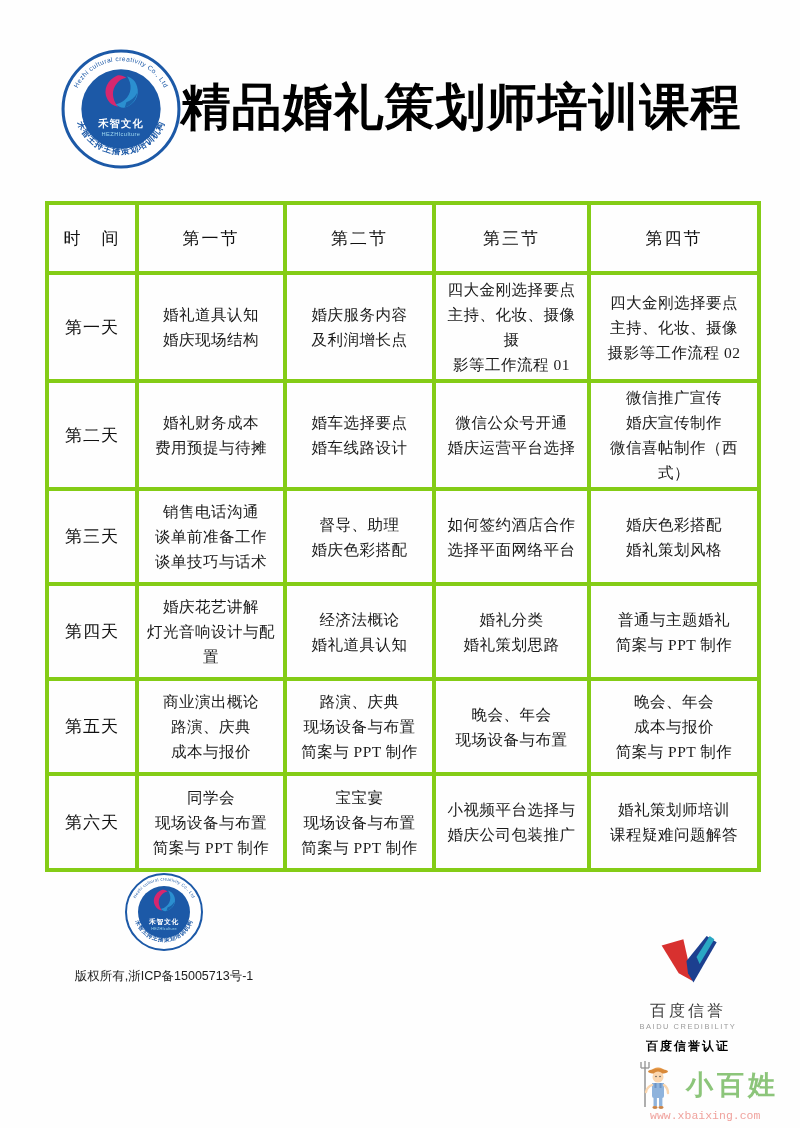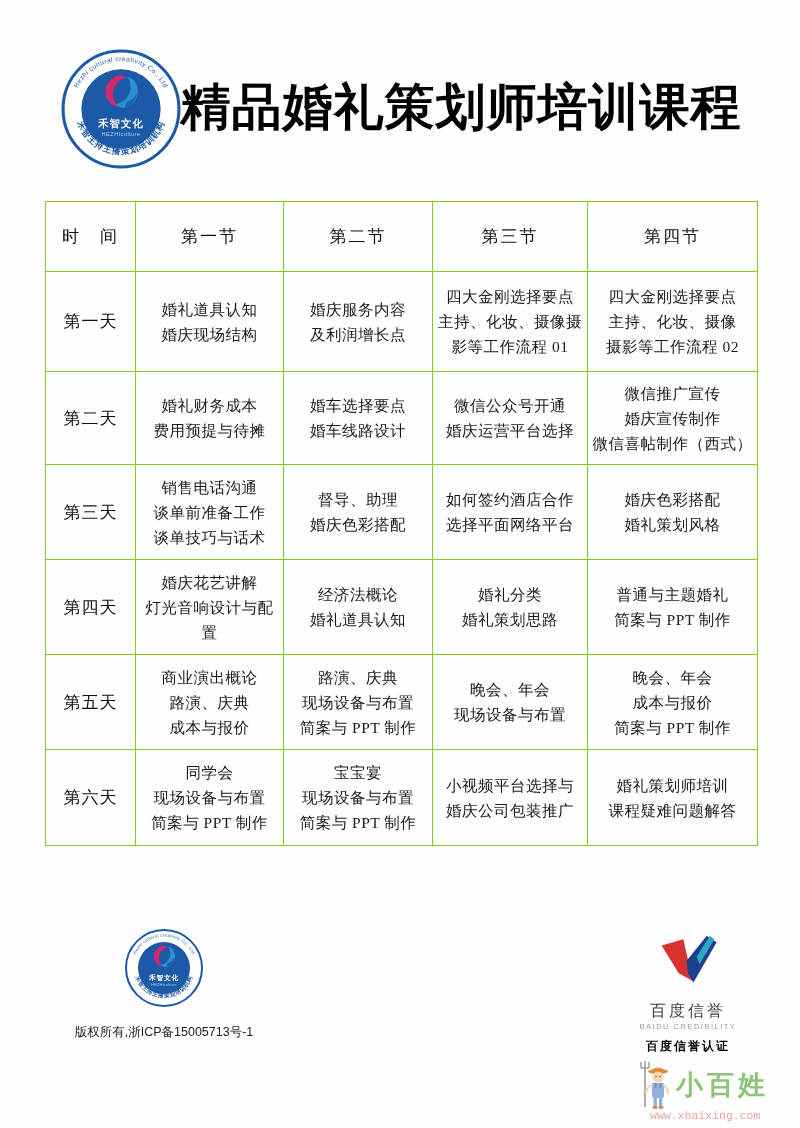--- a/index.html
+++ b/index.html
@@ -15,59 +15,59 @@
     font-size:50px; font-weight:bold; letter-spacing:1px; text-align:center;
     color:#000; white-space:nowrap;
   }
 
   
   table.course {
     position:absolute; left:45px; top:201px;
     border-collapse:collapse; table-layout:fixed;
   }
   table.course th, table.course td {
-    border:1px solid #84cc16; text-align:center; vertical-align:middle;
+    border:4px solid #84cc16; text-align:center; vertical-align:middle;
     white-space:pre-line; font-weight:normal; padding:2px 4px; box-sizing:border-box;
   }
   table.course thead th { font-size:17px; letter-spacing:2px; }
   td.day { font-size:17px; letter-spacing:1px; }
   td.course-cell { font-size:15.5px; line-height:25px; letter-spacing:0.5px; color:#1a1a1a; }
   tr.hr0 { height:70px; }
   tr.hr1 { height:100px; }
   tr.hr2 { height:93px; }
   tr.hr3 { height:95px; }
   tr.hr4 { height:95px; }
   tr.hr5 { height:95px; }
   tr.hr6 { height:96px; }
   col.c0 { width:90px; }  col.c1 { width:148px; } col.c2 { width:149px; }
   col.c3 { width:155px; } col.c4 { width:170px; }
 
   
-  .footer-left  { position:absolute; left:58px;  top:928px; width:212px; text-align:center; }
+  .footer-left  { position:absolute; left:58px;  top:872px; width:212px; text-align:center; }
   .footer-center{ position:absolute; left:322px; top:925px; width:216px; text-align:center; }
   .footer-right { position:absolute; left:600px; top:933px; width:176px; text-align:center; }
 
   .copyright-text {
     margin-top:12px; font-family:"Liberation Sans","DejaVu Sans",sans-serif;
     font-size:12.5px; color:#1c1c1c; white-space:nowrap;
   }
   .police-record-text {
     margin-top:14px; font-family:"Liberation Sans","DejaVu Sans",sans-serif;
     font-size:15.5px; font-weight:bold; color:#000; white-space:nowrap;
   }
   .baidu-cn  { margin-top:2px; font-family:"Liberation Sans",sans-serif; font-size:16px; color:#3d3d3d; letter-spacing:3px; }
   .baidu-en  { font-family:"Liberation Sans",sans-serif; font-size:7.5px; color:#9b9b9b; letter-spacing:1.5px; }
   .baidu-cert{ margin-top:7px; font-family:"Liberation Sans",sans-serif; font-size:12px; font-weight:bold; color:#000; letter-spacing:2px;text-align:center; }
 
   
   .watermark { position:absolute; right:4px; bottom:6px; width:160px; }
   .wm-row { display:flex; align-items:flex-start; }
   .wm-name {
     font-size:27px; font-weight:bold; color:#8cc57a; letter-spacing:4px;
-    margin-left:2px; margin-top:8px; white-space:nowrap;
+    margin-left:12px; margin-top:8px; white-space:nowrap;
   }
   .wm-url {
     font-family:"Liberation Mono","DejaVu Sans Mono",monospace;
     font-size:11.5px; color:#f0a39e; margin-left:14px; margin-top:-2px; white-space:nowrap;
   }
 
   .defs-hidden { position:absolute; width:0; height:0; overflow:hidden; }
 </style>
 </head>
 <body>

